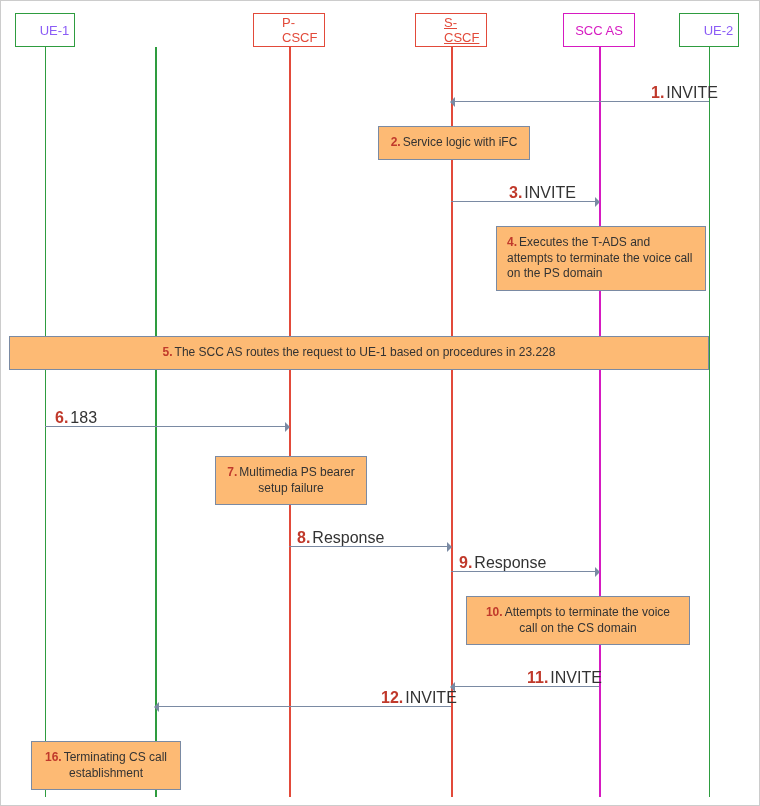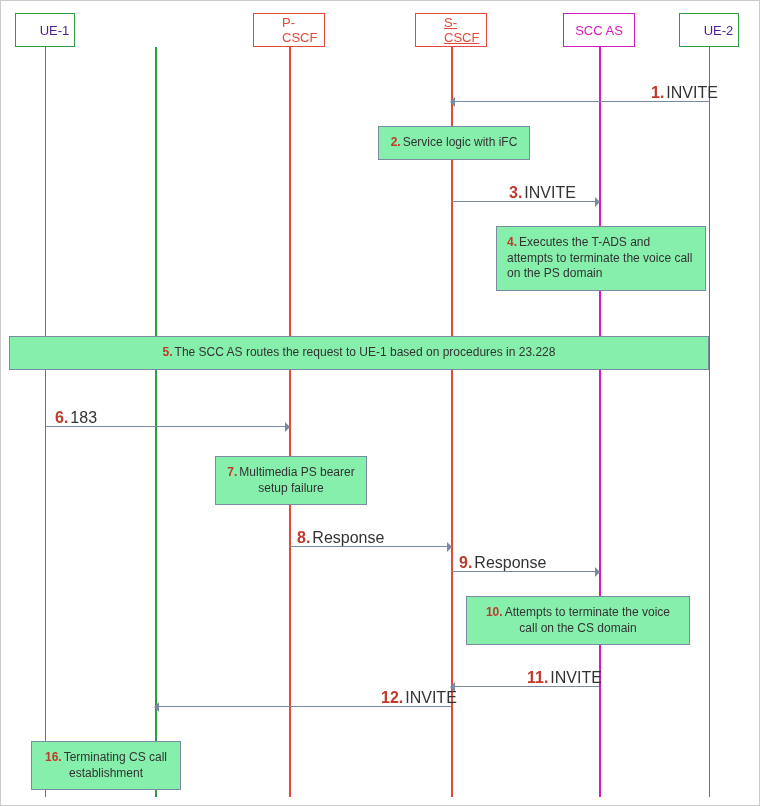--- a/index.html
+++ b/index.html
@@ -24,21 +24,21 @@
     top: 12px;
     height: 34px;
     border: 1px solid;
     background: #ffffff;
     display: flex;
     align-items: center;
     justify-content: center;
     font-size: 13px;
     z-index: 10;
   }
-  .green  { border-color: #2e9c3f; color: #4c1d95; padding-left: 19px; }
+  .green  { border-color: #2e9c3f; color: #8b5cf6; padding-left: 19px; }
   .red    { border-color: #e24a3a; color: #e24a3a; padding-left: 28px; }
   .magenta{ border-color: #d61ac1; color: #d61ac1; text-align: right; }
 
   .lifeline {
     position: absolute;
     top: 46px;
     bottom: 8px;
     width: 0;
     border-left-width: 1px;
     border-left-style: solid;
@@ -76,21 +76,21 @@
     font-size: 16px;
     color: #333333;
     z-index: 6;
     white-space: nowrap;
   }
   .num { color: #c0392b; font-weight: bold; margin-right: 2px; }
 
   .note {
     position: absolute;
     border: 1px solid #7a8aa3;
-    background: #86efac;
+    background: #fdba74;
     padding: 8px 10px;
     font-size: 12px;
     color: #333333;
     z-index: 8;
     line-height: 1.3;
   }
   .note .num { display: inline; }
   .note-center { text-align: center; }
 </style>
 </head>

